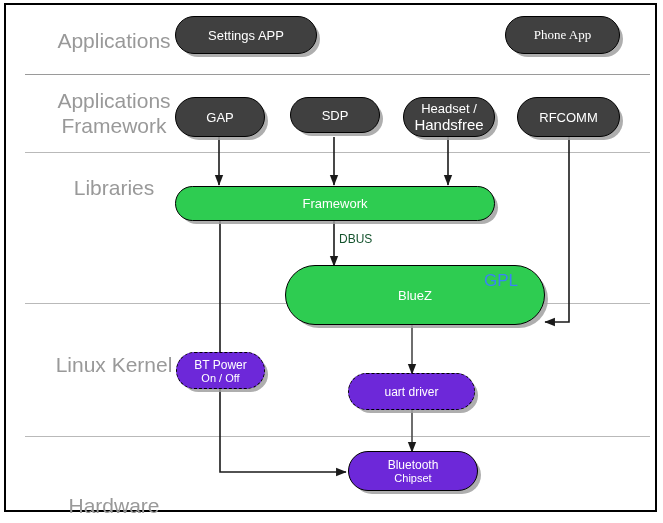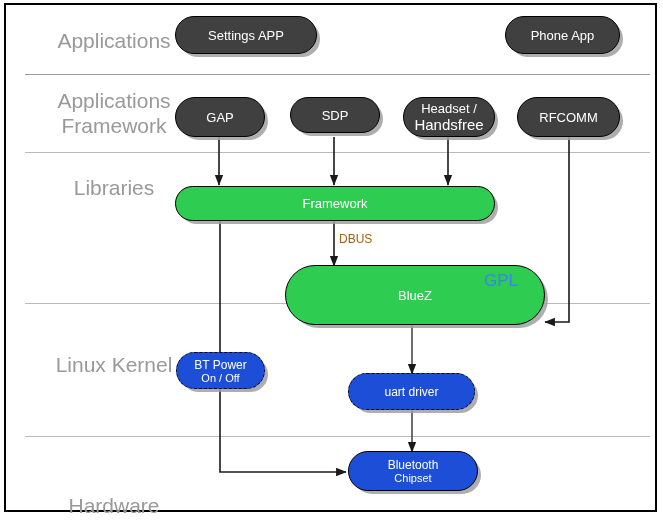--- a/index.html
+++ b/index.html
@@ -79,39 +79,39 @@
   }
   .node.blue .ln2 { font-size: 15px; }
 
   .node.green {
     background: #2ecc51;
     border-radius: 999px;
     font-size: 13px;
   }
 
   .node.red {
-    background: #1d4ed8;
+    background: #6d28d9;
     border-radius: 999px;
     border: 1px dashed #000000;
     font-size: 12px;
   }
   .node.red.solid { border: 1px solid #000000; }
   .node.red .ln2 { font-size: 11px; }
 
   
   .gpl-tag {
     position: absolute;
     color: #3b82f6;
     font-size: 17px;
     font-family: "Liberation Sans", sans-serif;
   }
   
   .edge-label {
     position: absolute;
-    color: #a16207;
+    color: #14532d;
     font-size: 12px;
     font-family: "Liberation Sans", sans-serif;
   }
 </style>
 </head>
 <body>
 
 <div id="stage">
   <div id="frame"></div>
 
@@ -156,21 +156,21 @@
 
     <path d="M412,325 L412,374" stroke="#4a4a4a" stroke-width="1.6" fill="none" marker-end="url(#arrow)"></path>
 
     <path d="M412,410 L412,452" stroke="#4a4a4a" stroke-width="1.6" fill="none" marker-end="url(#arrow)"></path>
   </svg>
 
   <div class="node blue" style="left:175px; top:16px; width:142px; height:38px;">
     <span class="ln1">Settings APP</span>
   </div>
 
-  <div class="node blue" style="left:505px; top:16px; width:115px; height:38px;">
+  <div class="node blue" style="left:505px; top:16px; width:115px; height:38px;font-family:Liberation Serif, serif;">
     <span class="ln1">Phone App</span>
   </div>
 
   <div class="node blue" style="left:175px; top:97px; width:90px; height:40px;">
     <span class="ln1">GAP</span>
   </div>
 
   <div class="node blue" style="left:290px; top:97px; width:90px; height:36px;">
     <span class="ln1">SDP</span>
   </div>

